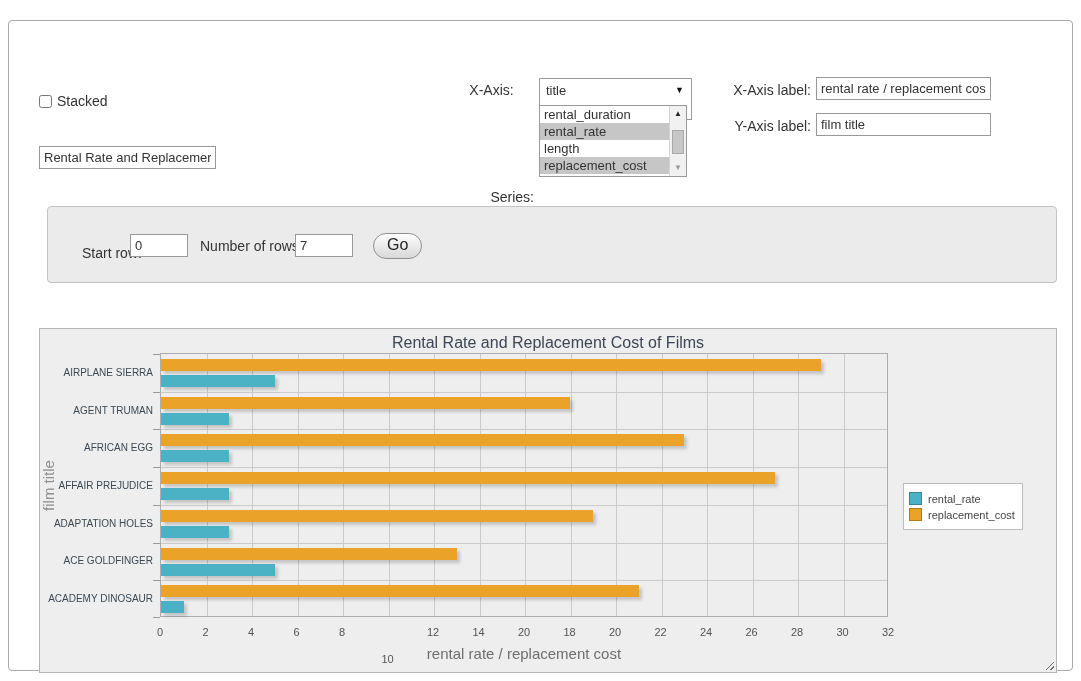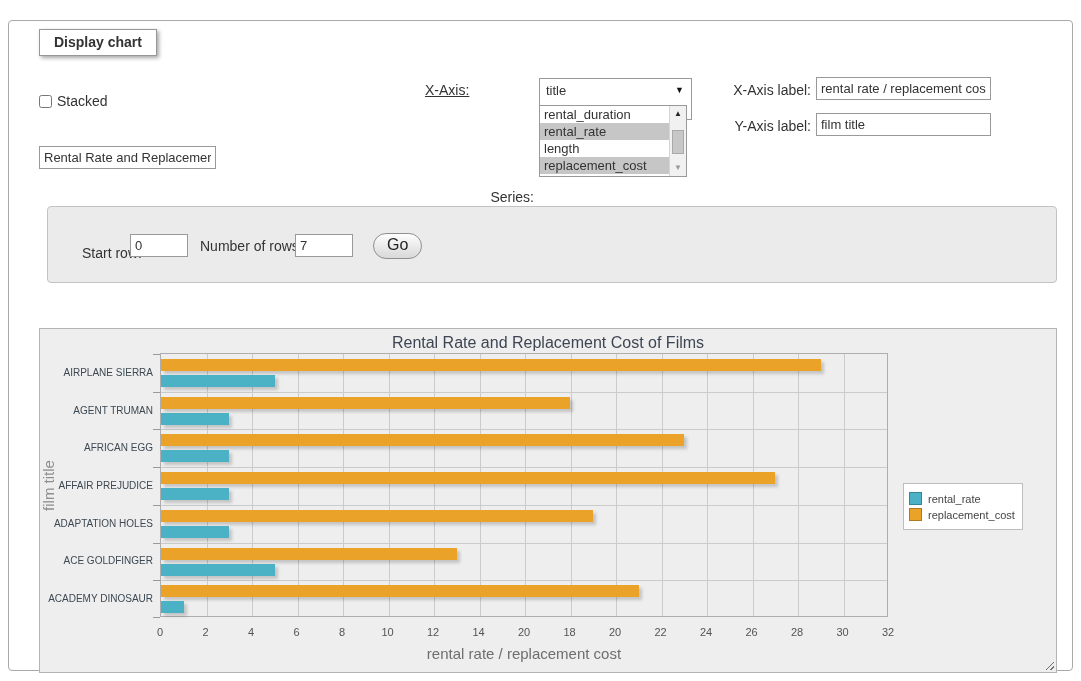--- a/index.html
+++ b/index.html
@@ -18,21 +18,21 @@
   .txt { border:1px solid #999; background:#fff; font-size:13px; color:#333;
     padding:2px 4px; height:23px; font-family:"Liberation Sans",sans-serif;
     white-space:nowrap; overflow:hidden; }
   #radio-row { position:absolute; left:30px; top:55px; font-size:14px; }
   #radio-row label { margin-right:14px; }
   #radio-row input { vertical-align:-2px; margin-right:4px; }
   #stacked-row { position:absolute; left:30px; top:72px; font-size:14px; }
   #stacked-row input { vertical-align:-2px; margin-right:5px; }
   #title-input { position:absolute; left:30px; top:125px; width:177px; }
 
-  #xaxis-label-text { position:absolute; left:416px; top:61px; width:85px; text-align:left;text-decoration:underline; }
+  #xaxis-label-text { position:absolute; left:440px; top:61px; width:85px; text-align:center; }
   #xaxis-select { position:absolute; left:530px; top:57px; width:153px; height:42px;
     border:1px solid #999; background:#fff; font-size:13px; }
   #xaxis-select .val { position:absolute; left:6px; top:4px; }
   #xaxis-select .arr { position:absolute; right:7px; top:6px; font-size:9px; color:#111; }
 
   #series-label-text { position:absolute; left:440px; top:136px; width:85px; text-align:right;margin-top:32px; }
   #series-list { position:absolute; left:530px; top:84px; width:148px; height:72px;
     border:1px solid #999; background:#fff; font-size:13px; overflow:hidden; }
   .series-opt { height:17px; line-height:17px; padding-left:4px; margin-right:17px;
     white-space:nowrap; }
@@ -89,21 +89,20 @@
   .legend-swatch { width:13px; height:13px; margin-right:6px; border:1px solid rgba(0,0,0,0.25); }
   .legend-label { font-size:11px; color:#444; white-space:nowrap; }
   #resize-handle { position:absolute; right:2px; bottom:2px; width:11px; height:11px;
     background:repeating-linear-gradient(-45deg, transparent 0 2px, #6f6f6f 2px 3px);
     clip-path:polygon(100% 0, 100% 100%, 0 100%); cursor:se-resize; }
 </style>
 </head>
 <body>
 
 <div id="fieldset">
-  <div id="legend-box">Display chart</div>
 
 
   <div id="stacked-row">
     <label><input type="checkbox" id="stacked-checkbox" style=""><span>Stacked</span></label>
   </div>
 
   <input id="title-input" class="txt" type="text" value="Rental Rate and Replacemer" style="">
 
   <div id="xaxis-label-text" class="lbl">X-Axis:</div>
   <div id="xaxis-select">
@@ -193,21 +192,21 @@
         <div class="bar" style="left: 0px; top: 171.857px; width: 68.0225px; background: rgb(75, 178, 197);"></div>
         <div class="bar" style="left: 0px; top: 209.571px; width: 113.522px; background: rgb(75, 178, 197);"></div>
         <div class="bar" style="left: 0px; top: 247.286px; width: 22.5225px; background: rgb(75, 178, 197);"></div>
       </div>
     <div id="xtick-row">
         <div class="xtick-label" style="left: 0px;">0</div>
         <div class="xtick-label" style="left: 45.5px;">2</div>
         <div class="xtick-label" style="left: 91px;">4</div>
         <div class="xtick-label" style="left: 136.5px;">6</div>
         <div class="xtick-label" style="left: 182px;">8</div>
-        <div class="xtick-label" style="left: 227.5px;">10</div>
+        <div class="xtick-label" style="left: 227.5px; margin-top: 27px;">10</div>
         <div class="xtick-label" style="left: 273px;">12</div>
         <div class="xtick-label" style="left: 318.5px;">14</div>
         <div class="xtick-label" style="left: 364px;">20</div>
         <div class="xtick-label" style="left: 409.5px;">18</div>
         <div class="xtick-label" style="left: 455px;">20</div>
         <div class="xtick-label" style="left: 500.5px;">22</div>
         <div class="xtick-label" style="left: 546px;">24</div>
         <div class="xtick-label" style="left: 591.5px;">26</div>
         <div class="xtick-label" style="left: 637px;">28</div>
         <div class="xtick-label" style="left: 682.5px;">30</div>

